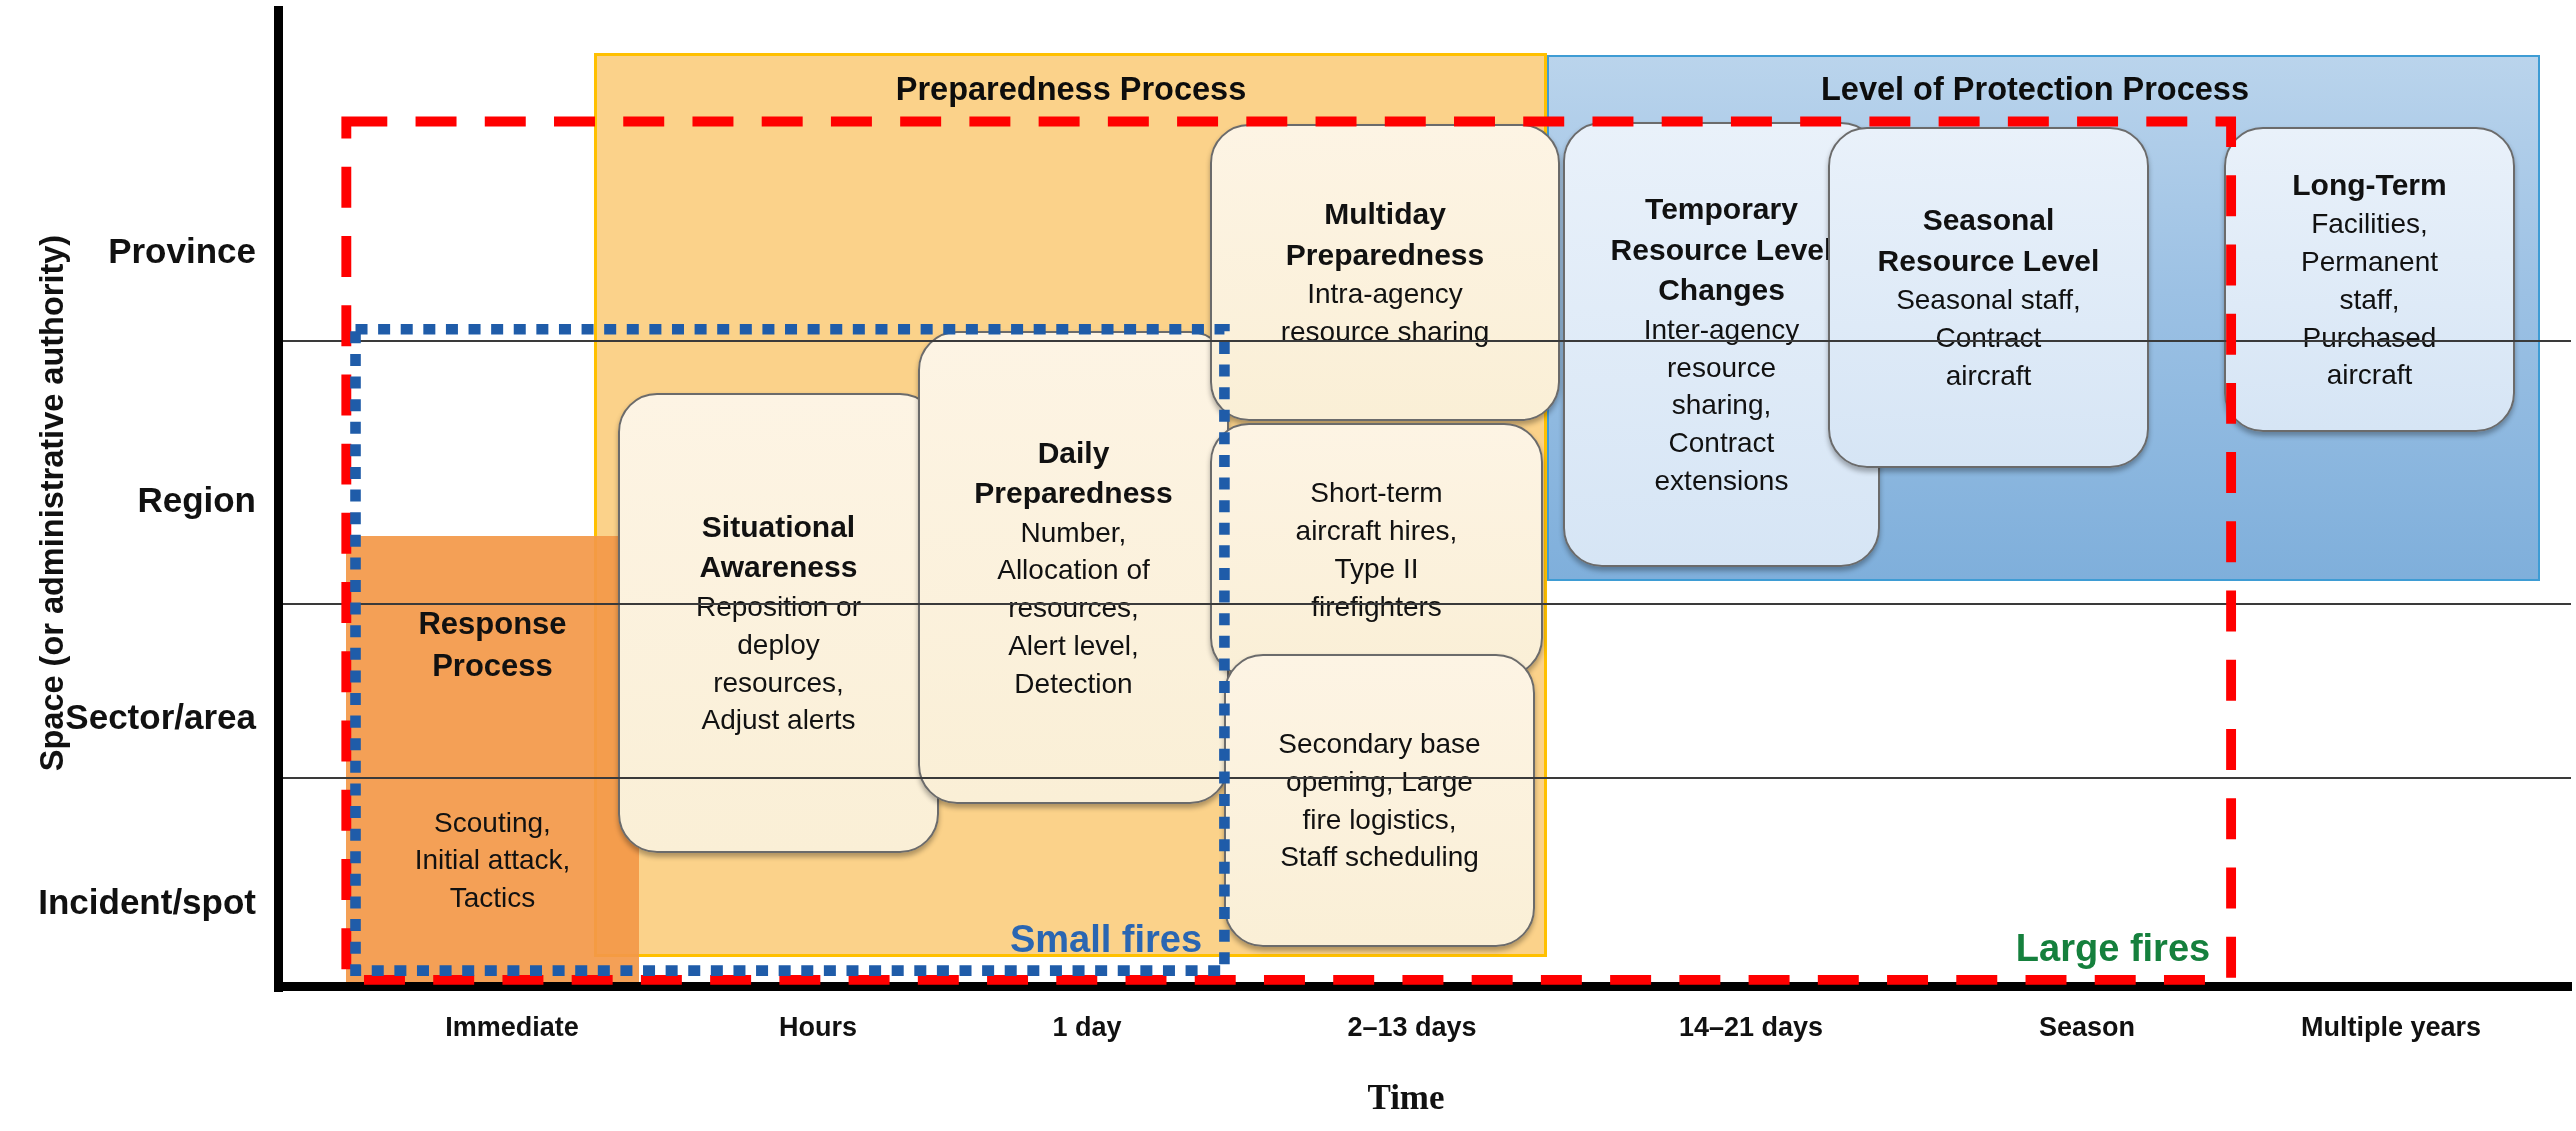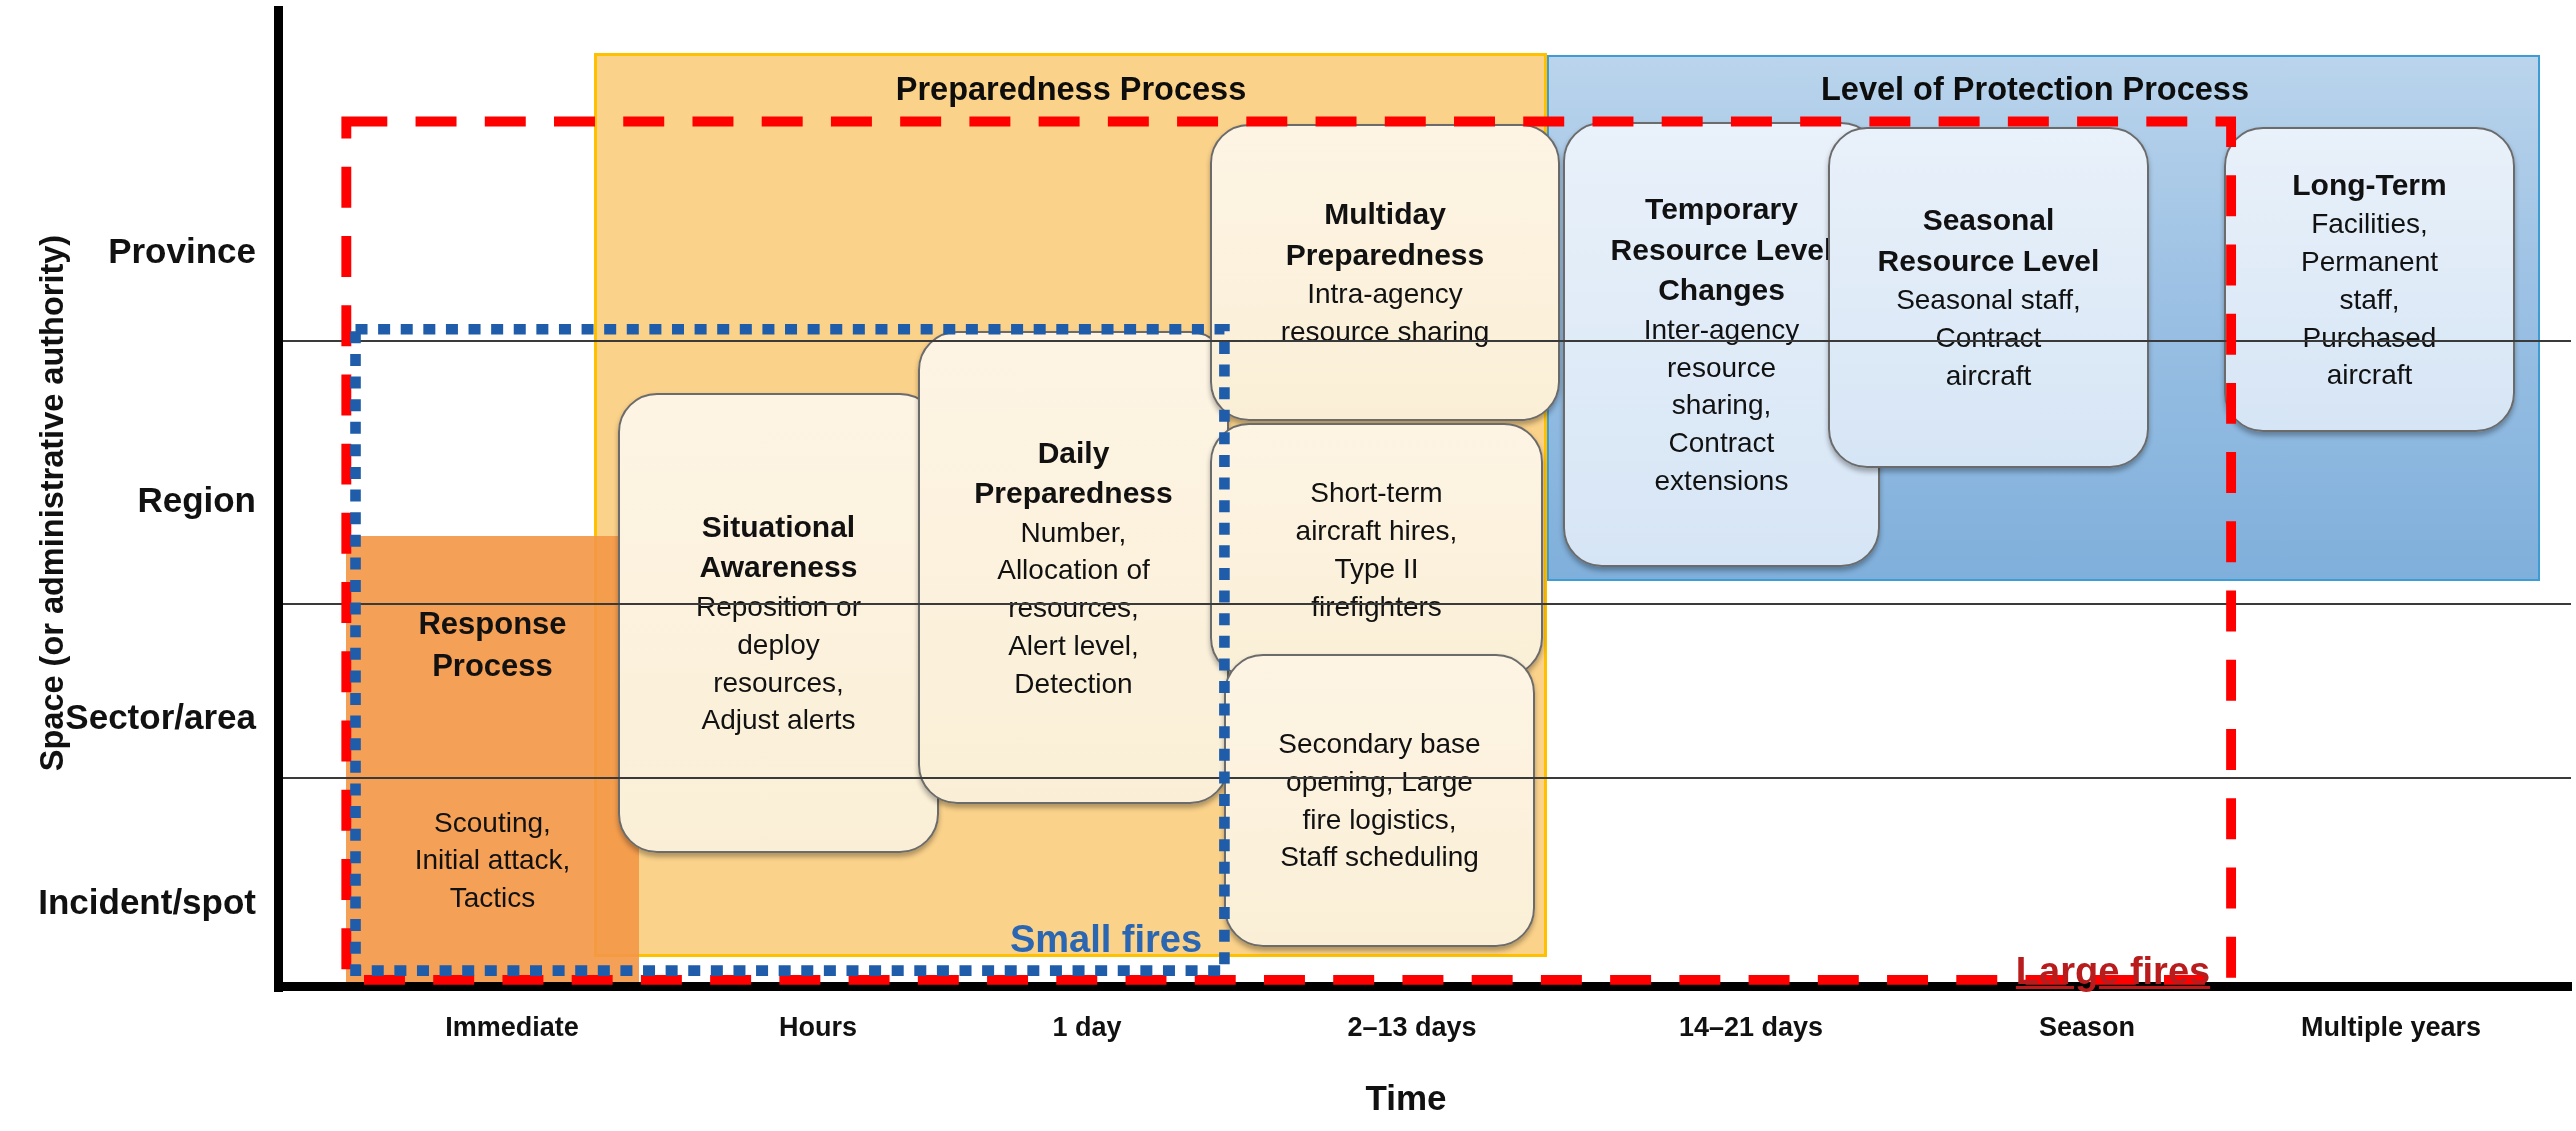--- a/index.html
+++ b/index.html
@@ -35,21 +35,21 @@
   .ytick{
     position:absolute;left:0;width:256px;z-index:9;text-align:right;
     font-weight:bold;font-size:35px;white-space:nowrap;
   }
   .xtick{
     position:absolute;top:1012px;z-index:9;transform:translateX(-50%);
     font-weight:bold;font-size:27px;white-space:nowrap;margin-left:48px;
   }
   .xtitle{
     position:absolute;top:1078px;left:1406px;z-index:9;transform:translateX(-50%);
-    font-weight:bold;font-size:35px;
+    font-weight:bold;font-size:35px;font-family:Liberation Serif, serif;
   }
   
   .pbox{
     position:absolute;z-index:5;box-sizing:border-box;border-radius:39px;
     border:2.8px solid #6B6B6B;display:flex;flex-direction:column;align-items:center;
     justify-content:center;text-align:center;font-size:28px;line-height:1.35;
     box-shadow:0 3.5px 5.7px rgba(0,0,0,0.30);padding:14px 21px;
   }
   .pbox .title{font-weight:bold;white-space:pre-line;font-size:30px;}
   .pbox .body{white-space:pre-line;}
@@ -68,21 +68,21 @@
     position:absolute;z-index:4;left:346px;top:536px;width:293px;height:447px;
     background:rgba(243,152,72,0.92);box-sizing:border-box;
     display:flex;flex-direction:column;align-items:center;text-align:center;
     padding-top:67px;font-size:28px;line-height:1.35;
   }
   .box-response .title{font-weight:bold;font-size:31px;white-space:pre-line;}
   .box-response .body{margin-top:117px;white-space:pre-line;}
   
   .fire-label{position:absolute;z-index:9;font-weight:bold;font-size:38px;transform:translateX(-50%);white-space:nowrap;}
   .small-fires{left:1106px;top:918px;color:#2A66B2;}
-  .large-fires{left:2113px;top:950px;color:#b91c1c;text-decoration:underline;}
+  .large-fires{left:2113px;top:927px;color:#15803d;}
   
   .overlay{position:absolute;left:0;top:0;z-index:8;pointer-events:none;}
 </style>
 </head>
 <body>
 
 <div class="canvas">
 
   <div class="band band-preparedness"></div>
   <div class="band band-protection"></div>

